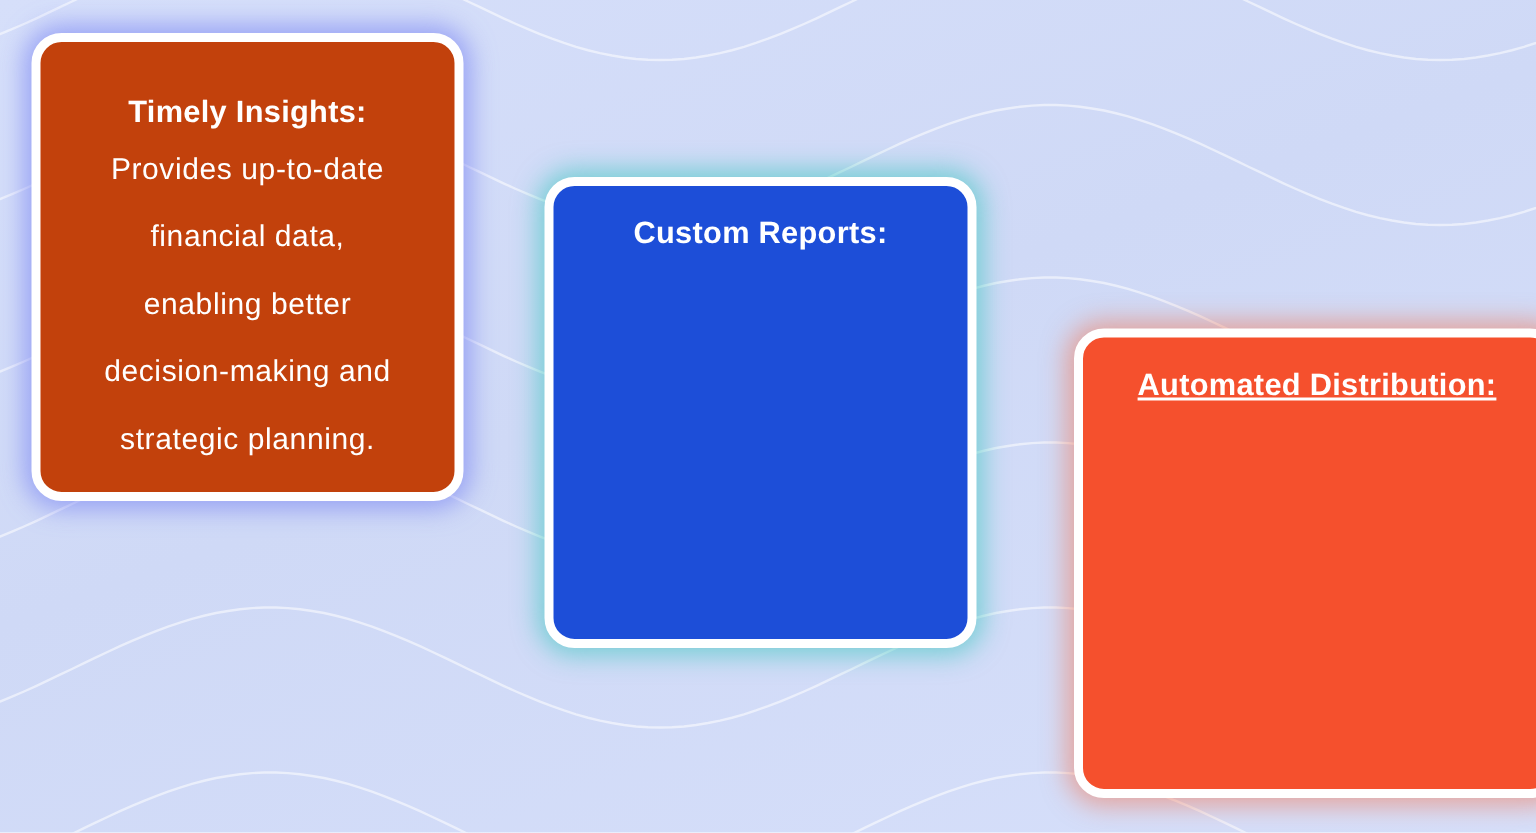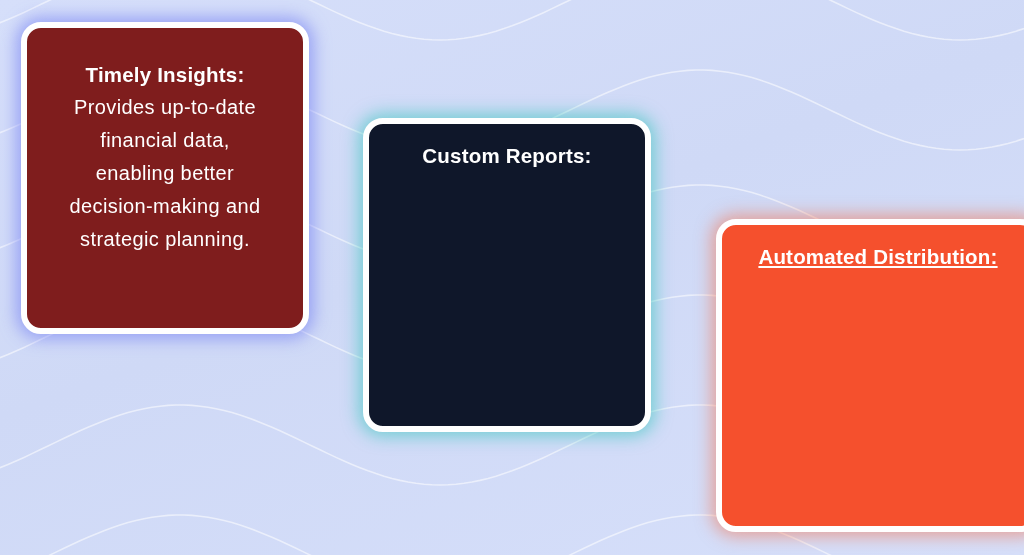--- a/index.html
+++ b/index.html
@@ -42,49 +42,49 @@
     margin: 0;
     font-size: 20.5px;
     font-weight: 800;
     line-height: 33px;
     letter-spacing: 0.2px;
   }
   .card-body {
     margin: 0;
     font-size: 20px;
     font-weight: 400;
-    line-height: 33px;
+    line-height: 45px;
     letter-spacing: 0.4px;
     white-space: pre-line;
   }
 </style>
 </head>
 <body style="background: linear-gradient(160deg, rgb(214, 223, 250) 0%, rgb(207, 217, 246) 45%, rgb(214, 223, 250) 100%);">
 
 <svg id="waves" viewBox="0 0 1024 555" xmlns="http://www.w3.org/2000/svg">
     <path d="M-40,35.4L-32,33.5L-24,31.2L-16,28.6L-8,25.8L0,22.7L8,19.4L16,16.0L24,12.4L32,8.6L40,4.8L48,1.0L56,-2.9L64,-6.7L72,-10.5L80,-14.2L88,-17.7L96,-21.1L104,-24.3L112,-27.2L120,-29.9L128,-32.4L136,-34.5L144,-36.3L152,-37.7L160,-38.8L168,-39.6L176,-40.0L184,-40.0L192,-39.6L200,-38.8L208,-37.7L216,-36.3L224,-34.5L232,-32.4L240,-29.9L248,-27.2L256,-24.3L264,-21.1L272,-17.7L280,-14.2L288,-10.5L296,-6.7L304,-2.9L312,1.0L320,4.8L328,8.6L336,12.4L344,16.0L352,19.4L360,22.7L368,25.8L376,28.6L384,31.2L392,33.5L400,35.4L408,37.0L416,38.3L424,39.3L432,39.8L440,40.0L448,39.8L456,39.3L464,38.3L472,37.0L480,35.4L488,33.5L496,31.2L504,28.6L512,25.8L520,22.7L528,19.4L536,16.0L544,12.4L552,8.6L560,4.8L568,1.0L576,-2.9L584,-6.7L592,-10.5L600,-14.2L608,-17.7L616,-21.1L624,-24.3L632,-27.2L640,-29.9L648,-32.4L656,-34.5L664,-36.3L672,-37.7L680,-38.8L688,-39.6L696,-40.0L704,-40.0L712,-39.6L720,-38.8L728,-37.7L736,-36.3L744,-34.5L752,-32.4L760,-29.9L768,-27.2L776,-24.3L784,-21.1L792,-17.7L800,-14.2L808,-10.5L816,-6.7L824,-2.9L832,1.0L840,4.8L848,8.6L856,12.4L864,16.0L872,19.4L880,22.7L888,25.8L896,28.6L904,31.2L912,33.5L920,35.4L928,37.0L936,38.3L944,39.3L952,39.8L960,40.0L968,39.8L976,39.3L984,38.3L992,37.0L1000,35.4L1008,33.5L1016,31.2L1024,28.6L1032,25.8L1040,22.7L1048,19.4L1056,16.0L1064,12.4" fill="none" stroke="#ffffff" stroke-opacity="0.55" stroke-width="1.6"></path>
     <path d="M-40,145.4L-32,143.5L-24,141.2L-16,138.6L-8,135.8L0,132.7L8,129.4L16,126.0L24,122.4L32,118.6L40,114.8L48,111.0L56,107.1L64,103.3L72,99.5L80,95.8L88,92.3L96,88.9L104,85.7L112,82.8L120,80.1L128,77.6L136,75.5L144,73.7L152,72.3L160,71.2L168,70.4L176,70.0L184,70.0L192,70.4L200,71.2L208,72.3L216,73.7L224,75.5L232,77.6L240,80.1L248,82.8L256,85.7L264,88.9L272,92.3L280,95.8L288,99.5L296,103.3L304,107.1L312,111.0L320,114.8L328,118.6L336,122.4L344,126.0L352,129.4L360,132.7L368,135.8L376,138.6L384,141.2L392,143.5L400,145.4L408,147.0L416,148.3L424,149.3L432,149.8L440,150.0L448,149.8L456,149.3L464,148.3L472,147.0L480,145.4L488,143.5L496,141.2L504,138.6L512,135.8L520,132.7L528,129.4L536,126.0L544,122.4L552,118.6L560,114.8L568,111.0L576,107.1L584,103.3L592,99.5L600,95.8L608,92.3L616,88.9L624,85.7L632,82.8L640,80.1L648,77.6L656,75.5L664,73.7L672,72.3L680,71.2L688,70.4L696,70.0L704,70.0L712,70.4L720,71.2L728,72.3L736,73.7L744,75.5L752,77.6L760,80.1L768,82.8L776,85.7L784,88.9L792,92.3L800,95.8L808,99.5L816,103.3L824,107.1L832,111.0L840,114.8L848,118.6L856,122.4L864,126.0L872,129.4L880,132.7L888,135.8L896,138.6L904,141.2L912,143.5L920,145.4L928,147.0L936,148.3L944,149.3L952,149.8L960,150.0L968,149.8L976,149.3L984,148.3L992,147.0L1000,145.4L1008,143.5L1016,141.2L1024,138.6L1032,135.8L1040,132.7L1048,129.4L1056,126.0L1064,122.4" fill="none" stroke="#ffffff" stroke-opacity="0.55" stroke-width="1.6"></path>
     <path d="M-40,260.4L-32,258.5L-24,256.2L-16,253.6L-8,250.8L0,247.7L8,244.4L16,241.0L24,237.4L32,233.6L40,229.8L48,226.0L56,222.1L64,218.3L72,214.5L80,210.8L88,207.3L96,203.9L104,200.7L112,197.8L120,195.1L128,192.6L136,190.5L144,188.7L152,187.3L160,186.2L168,185.4L176,185.0L184,185.0L192,185.4L200,186.2L208,187.3L216,188.7L224,190.5L232,192.6L240,195.1L248,197.8L256,200.7L264,203.9L272,207.3L280,210.8L288,214.5L296,218.3L304,222.1L312,226.0L320,229.8L328,233.6L336,237.4L344,241.0L352,244.4L360,247.7L368,250.8L376,253.6L384,256.2L392,258.5L400,260.4L408,262.0L416,263.3L424,264.3L432,264.8L440,265.0L448,264.8L456,264.3L464,263.3L472,262.0L480,260.4L488,258.5L496,256.2L504,253.6L512,250.8L520,247.7L528,244.4L536,241.0L544,237.4L552,233.6L560,229.8L568,226.0L576,222.1L584,218.3L592,214.5L600,210.8L608,207.3L616,203.9L624,200.7L632,197.8L640,195.1L648,192.6L656,190.5L664,188.7L672,187.3L680,186.2L688,185.4L696,185.0L704,185.0L712,185.4L720,186.2L728,187.3L736,188.7L744,190.5L752,192.6L760,195.1L768,197.8L776,200.7L784,203.9L792,207.3L800,210.8L808,214.5L816,218.3L824,222.1L832,226.0L840,229.8L848,233.6L856,237.4L864,241.0L872,244.4L880,247.7L888,250.8L896,253.6L904,256.2L912,258.5L920,260.4L928,262.0L936,263.3L944,264.3L952,264.8L960,265.0L968,264.8L976,264.3L984,263.3L992,262.0L1000,260.4L1008,258.5L1016,256.2L1024,253.6L1032,250.8L1040,247.7L1048,244.4L1056,241.0L1064,237.4" fill="none" stroke="#ffffff" stroke-opacity="0.55" stroke-width="1.6"></path>
     <path d="M-40,370.4L-32,368.5L-24,366.2L-16,363.6L-8,360.8L0,357.7L8,354.4L16,351.0L24,347.4L32,343.6L40,339.8L48,336.0L56,332.1L64,328.3L72,324.5L80,320.8L88,317.3L96,313.9L104,310.7L112,307.8L120,305.1L128,302.6L136,300.5L144,298.7L152,297.3L160,296.2L168,295.4L176,295.0L184,295.0L192,295.4L200,296.2L208,297.3L216,298.7L224,300.5L232,302.6L240,305.1L248,307.8L256,310.7L264,313.9L272,317.3L280,320.8L288,324.5L296,328.3L304,332.1L312,336.0L320,339.8L328,343.6L336,347.4L344,351.0L352,354.4L360,357.7L368,360.8L376,363.6L384,366.2L392,368.5L400,370.4L408,372.0L416,373.3L424,374.3L432,374.8L440,375.0L448,374.8L456,374.3L464,373.3L472,372.0L480,370.4L488,368.5L496,366.2L504,363.6L512,360.8L520,357.7L528,354.4L536,351.0L544,347.4L552,343.6L560,339.8L568,336.0L576,332.1L584,328.3L592,324.5L600,320.8L608,317.3L616,313.9L624,310.7L632,307.8L640,305.1L648,302.6L656,300.5L664,298.7L672,297.3L680,296.2L688,295.4L696,295.0L704,295.0L712,295.4L720,296.2L728,297.3L736,298.7L744,300.5L752,302.6L760,305.1L768,307.8L776,310.7L784,313.9L792,317.3L800,320.8L808,324.5L816,328.3L824,332.1L832,336.0L840,339.8L848,343.6L856,347.4L864,351.0L872,354.4L880,357.7L888,360.8L896,363.6L904,366.2L912,368.5L920,370.4L928,372.0L936,373.3L944,374.3L952,374.8L960,375.0L968,374.8L976,374.3L984,373.3L992,372.0L1000,370.4L1008,368.5L1016,366.2L1024,363.6L1032,360.8L1040,357.7L1048,354.4L1056,351.0L1064,347.4" fill="none" stroke="#ffffff" stroke-opacity="0.55" stroke-width="1.6"></path>
     <path d="M-40,480.4L-32,478.5L-24,476.2L-16,473.6L-8,470.8L0,467.7L8,464.4L16,461.0L24,457.4L32,453.6L40,449.8L48,446.0L56,442.1L64,438.3L72,434.5L80,430.8L88,427.3L96,423.9L104,420.7L112,417.8L120,415.1L128,412.6L136,410.5L144,408.7L152,407.3L160,406.2L168,405.4L176,405.0L184,405.0L192,405.4L200,406.2L208,407.3L216,408.7L224,410.5L232,412.6L240,415.1L248,417.8L256,420.7L264,423.9L272,427.3L280,430.8L288,434.5L296,438.3L304,442.1L312,446.0L320,449.8L328,453.6L336,457.4L344,461.0L352,464.4L360,467.7L368,470.8L376,473.6L384,476.2L392,478.5L400,480.4L408,482.0L416,483.3L424,484.3L432,484.8L440,485.0L448,484.8L456,484.3L464,483.3L472,482.0L480,480.4L488,478.5L496,476.2L504,473.6L512,470.8L520,467.7L528,464.4L536,461.0L544,457.4L552,453.6L560,449.8L568,446.0L576,442.1L584,438.3L592,434.5L600,430.8L608,427.3L616,423.9L624,420.7L632,417.8L640,415.1L648,412.6L656,410.5L664,408.7L672,407.3L680,406.2L688,405.4L696,405.0L704,405.0L712,405.4L720,406.2L728,407.3L736,408.7L744,410.5L752,412.6L760,415.1L768,417.8L776,420.7L784,423.9L792,427.3L800,430.8L808,434.5L816,438.3L824,442.1L832,446.0L840,449.8L848,453.6L856,457.4L864,461.0L872,464.4L880,467.7L888,470.8L896,473.6L904,476.2L912,478.5L920,480.4L928,482.0L936,483.3L944,484.3L952,484.8L960,485.0L968,484.8L976,484.3L984,483.3L992,482.0L1000,480.4L1008,478.5L1016,476.2L1024,473.6L1032,470.8L1040,467.7L1048,464.4L1056,461.0L1064,457.4" fill="none" stroke="#ffffff" stroke-opacity="0.55" stroke-width="1.6"></path>
     <path d="M-40,590.4L-32,588.5L-24,586.2L-16,583.6L-8,580.8L0,577.7L8,574.4L16,571.0L24,567.4L32,563.6L40,559.8L48,556.0L56,552.1L64,548.3L72,544.5L80,540.8L88,537.3L96,533.9L104,530.7L112,527.8L120,525.1L128,522.6L136,520.5L144,518.7L152,517.3L160,516.2L168,515.4L176,515.0L184,515.0L192,515.4L200,516.2L208,517.3L216,518.7L224,520.5L232,522.6L240,525.1L248,527.8L256,530.7L264,533.9L272,537.3L280,540.8L288,544.5L296,548.3L304,552.1L312,556.0L320,559.8L328,563.6L336,567.4L344,571.0L352,574.4L360,577.7L368,580.8L376,583.6L384,586.2L392,588.5L400,590.4L408,592.0L416,593.3L424,594.3L432,594.8L440,595.0L448,594.8L456,594.3L464,593.3L472,592.0L480,590.4L488,588.5L496,586.2L504,583.6L512,580.8L520,577.7L528,574.4L536,571.0L544,567.4L552,563.6L560,559.8L568,556.0L576,552.1L584,548.3L592,544.5L600,540.8L608,537.3L616,533.9L624,530.7L632,527.8L640,525.1L648,522.6L656,520.5L664,518.7L672,517.3L680,516.2L688,515.4L696,515.0L704,515.0L712,515.4L720,516.2L728,517.3L736,518.7L744,520.5L752,522.6L760,525.1L768,527.8L776,530.7L784,533.9L792,537.3L800,540.8L808,544.5L816,548.3L824,552.1L832,556.0L840,559.8L848,563.6L856,567.4L864,571.0L872,574.4L880,577.7L888,580.8L896,583.6L904,586.2L912,588.5L920,590.4L928,592.0L936,593.3L944,594.3L952,594.8L960,595.0L968,594.8L976,594.3L984,593.3L992,592.0L1000,590.4L1008,588.5L1016,586.2L1024,583.6L1032,580.8L1040,577.7L1048,574.4L1056,571.0L1064,567.4" fill="none" stroke="#ffffff" stroke-opacity="0.55" stroke-width="1.6"></path>
   </svg>
 
-<div class="card card-0" style="background: #7f1d1d; border-color: rgb(255, 255, 255); box-shadow: rgba(122, 132, 243, 0.65) 0px 0px 16px 5px;">
+<div class="card card-0" style="background: #c2410c; border-color: rgb(255, 255, 255); box-shadow: rgba(122, 132, 243, 0.65) 0px 0px 16px 5px;">
   <div class="card-inner">
     <h2 class="card-title">Timely Insights:</h2>
     <p class="card-body">Provides up-to-date
 financial data,
 enabling better
 decision-making and
 strategic planning.</p>
   </div>
 </div>
 
-<div class="card card-1" style="background: #0f172a; border-color: rgb(255, 255, 255); box-shadow: rgba(34, 195, 182, 0.5) 0px 0px 16px 5px;">
+<div class="card card-1" style="background: #1d4ed8; border-color: rgb(255, 255, 255); box-shadow: rgba(34, 195, 182, 0.5) 0px 0px 16px 5px;">
   <div class="card-inner">
     <h2 class="card-title">Custom Reports:</h2>
   </div>
 </div>
 
 <div class="card card-2" style="background: rgb(245, 80, 45); border-color: rgb(255, 255, 255); box-shadow: rgba(246, 110, 70, 0.5) 0px 0px 16px 5px;">
   <div class="card-inner">
     <h2 class="card-title">Automated Distribution:</h2>
   </div>
 </div>

